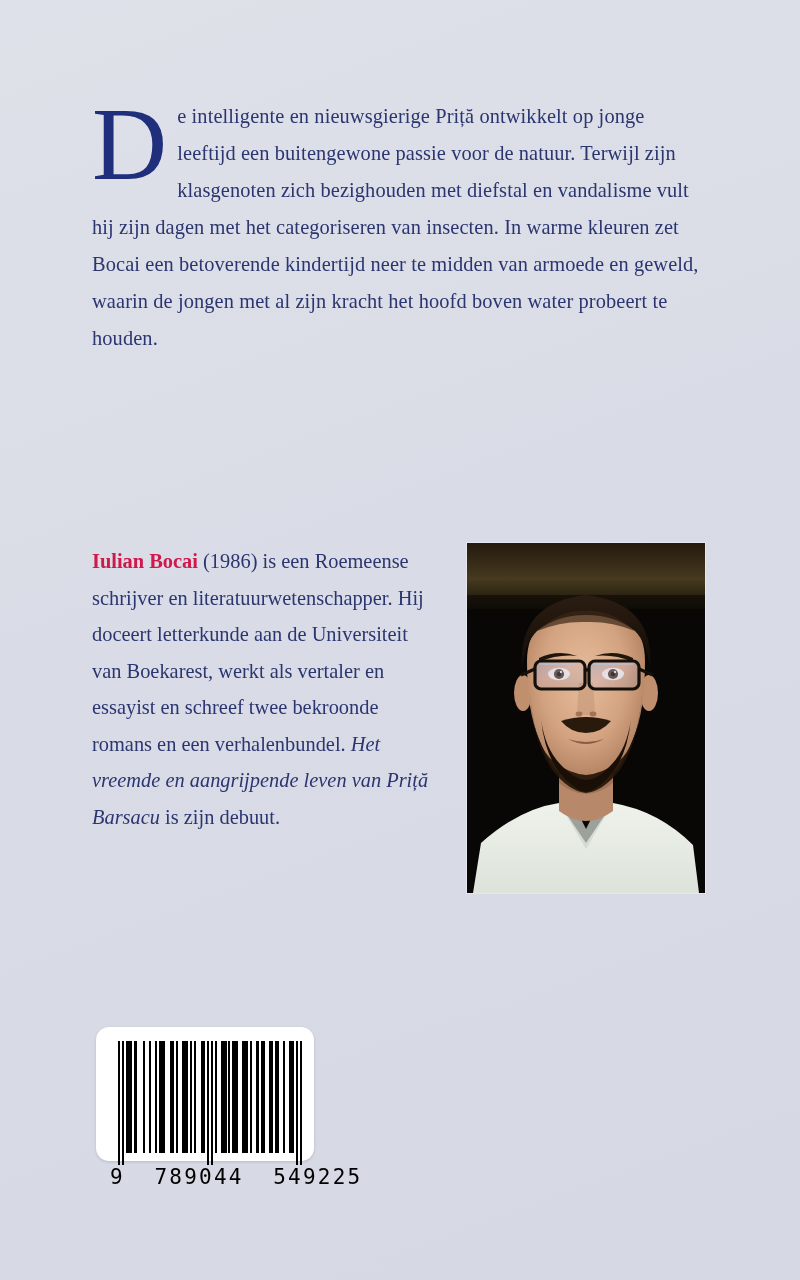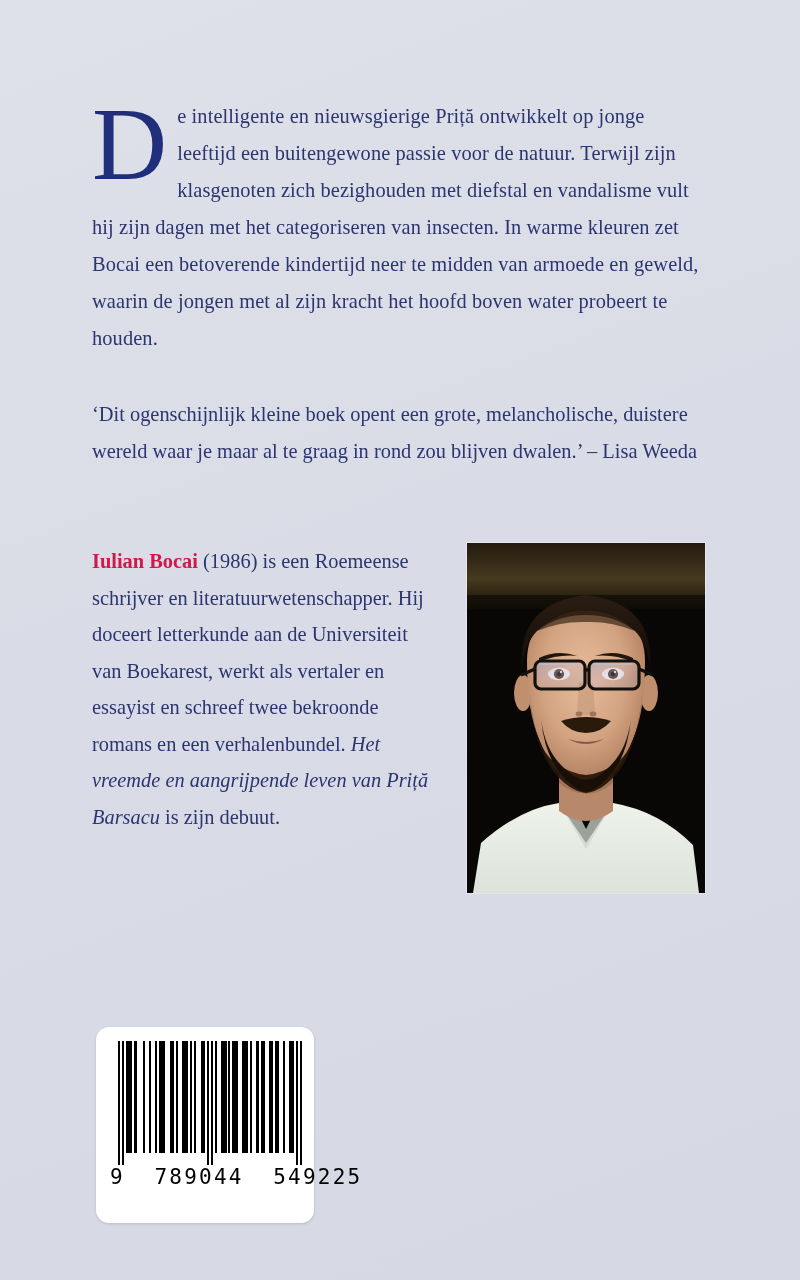--- a/index.html
+++ b/index.html
@@ -84,21 +84,21 @@
     box-shadow: 0 0 0 1px rgba(255,255,255,0.35);
   }
   .portrait svg { display: block; width: 100%; height: 100%; }
 
   
   .barcode-label {
     position: absolute;
     left: 96px;
     top: 1027px;
     width: 218px;
-    height: 196px;
+    height: 134px;
     background: #ffffff;
     border-radius: 13px;
     box-shadow: 0 1px 3px rgba(40,45,80,0.18);
   }
   .barcode-bars {
     position: absolute;
     left: 22px;
     top: 14px;
     right: 18px;
     height: 124px;
@@ -127,24 +127,20 @@
 </style>
 </head>
 <body>
 
 <div class="cover">
 
   <div class="blurb">
     <span class="dropcap">D</span><span>e intelligente en nieuwsgierige Priță ontwikkelt op jonge leeftijd een buitengewone passie voor de natuur. Terwijl zijn klasgenoten zich bezighouden met diefstal en vandalisme vult hij zijn dagen met het categoriseren van insecten. In warme kleuren zet Bocai een betoverende kindertijd neer te midden van armoede en geweld, waarin de jongen met al zijn kracht het hoofd boven water probeert te houden.</span>
   </div>
 
-  <div class="quote">
-    <span>‘Dit ogenschijnlijk kleine boek opent een grote, melancholische, duistere wereld waar je maar al te graag in rond zou blijven dwalen.’</span>
-    <span>– Lisa Weeda</span>
-  </div>
 
   <div class="bio">
     <span class="author-name">Iulian Bocai</span><span> </span><span>(1986)</span><span> is een Roemeense schrijver en literatuurwetenschapper. Hij doceert letterkunde aan de Universiteit van Boekarest, werkt als vertaler en essayist en schreef twee bekroonde romans en een verhalenbundel. </span><span class="book-title">Het vreemde en aangrijpende leven van Priță Barsacu</span><span> is zijn debuut.</span>
   </div>
 
   <div class="portrait">
     <svg viewBox="0 0 238 350" preserveAspectRatio="xMidYMid slice">
       <defs>
         <linearGradient id="bgTop" x1="0" y1="0" x2="0" y2="1">
           <stop offset="0%" stop-color="#241a0e"></stop>

